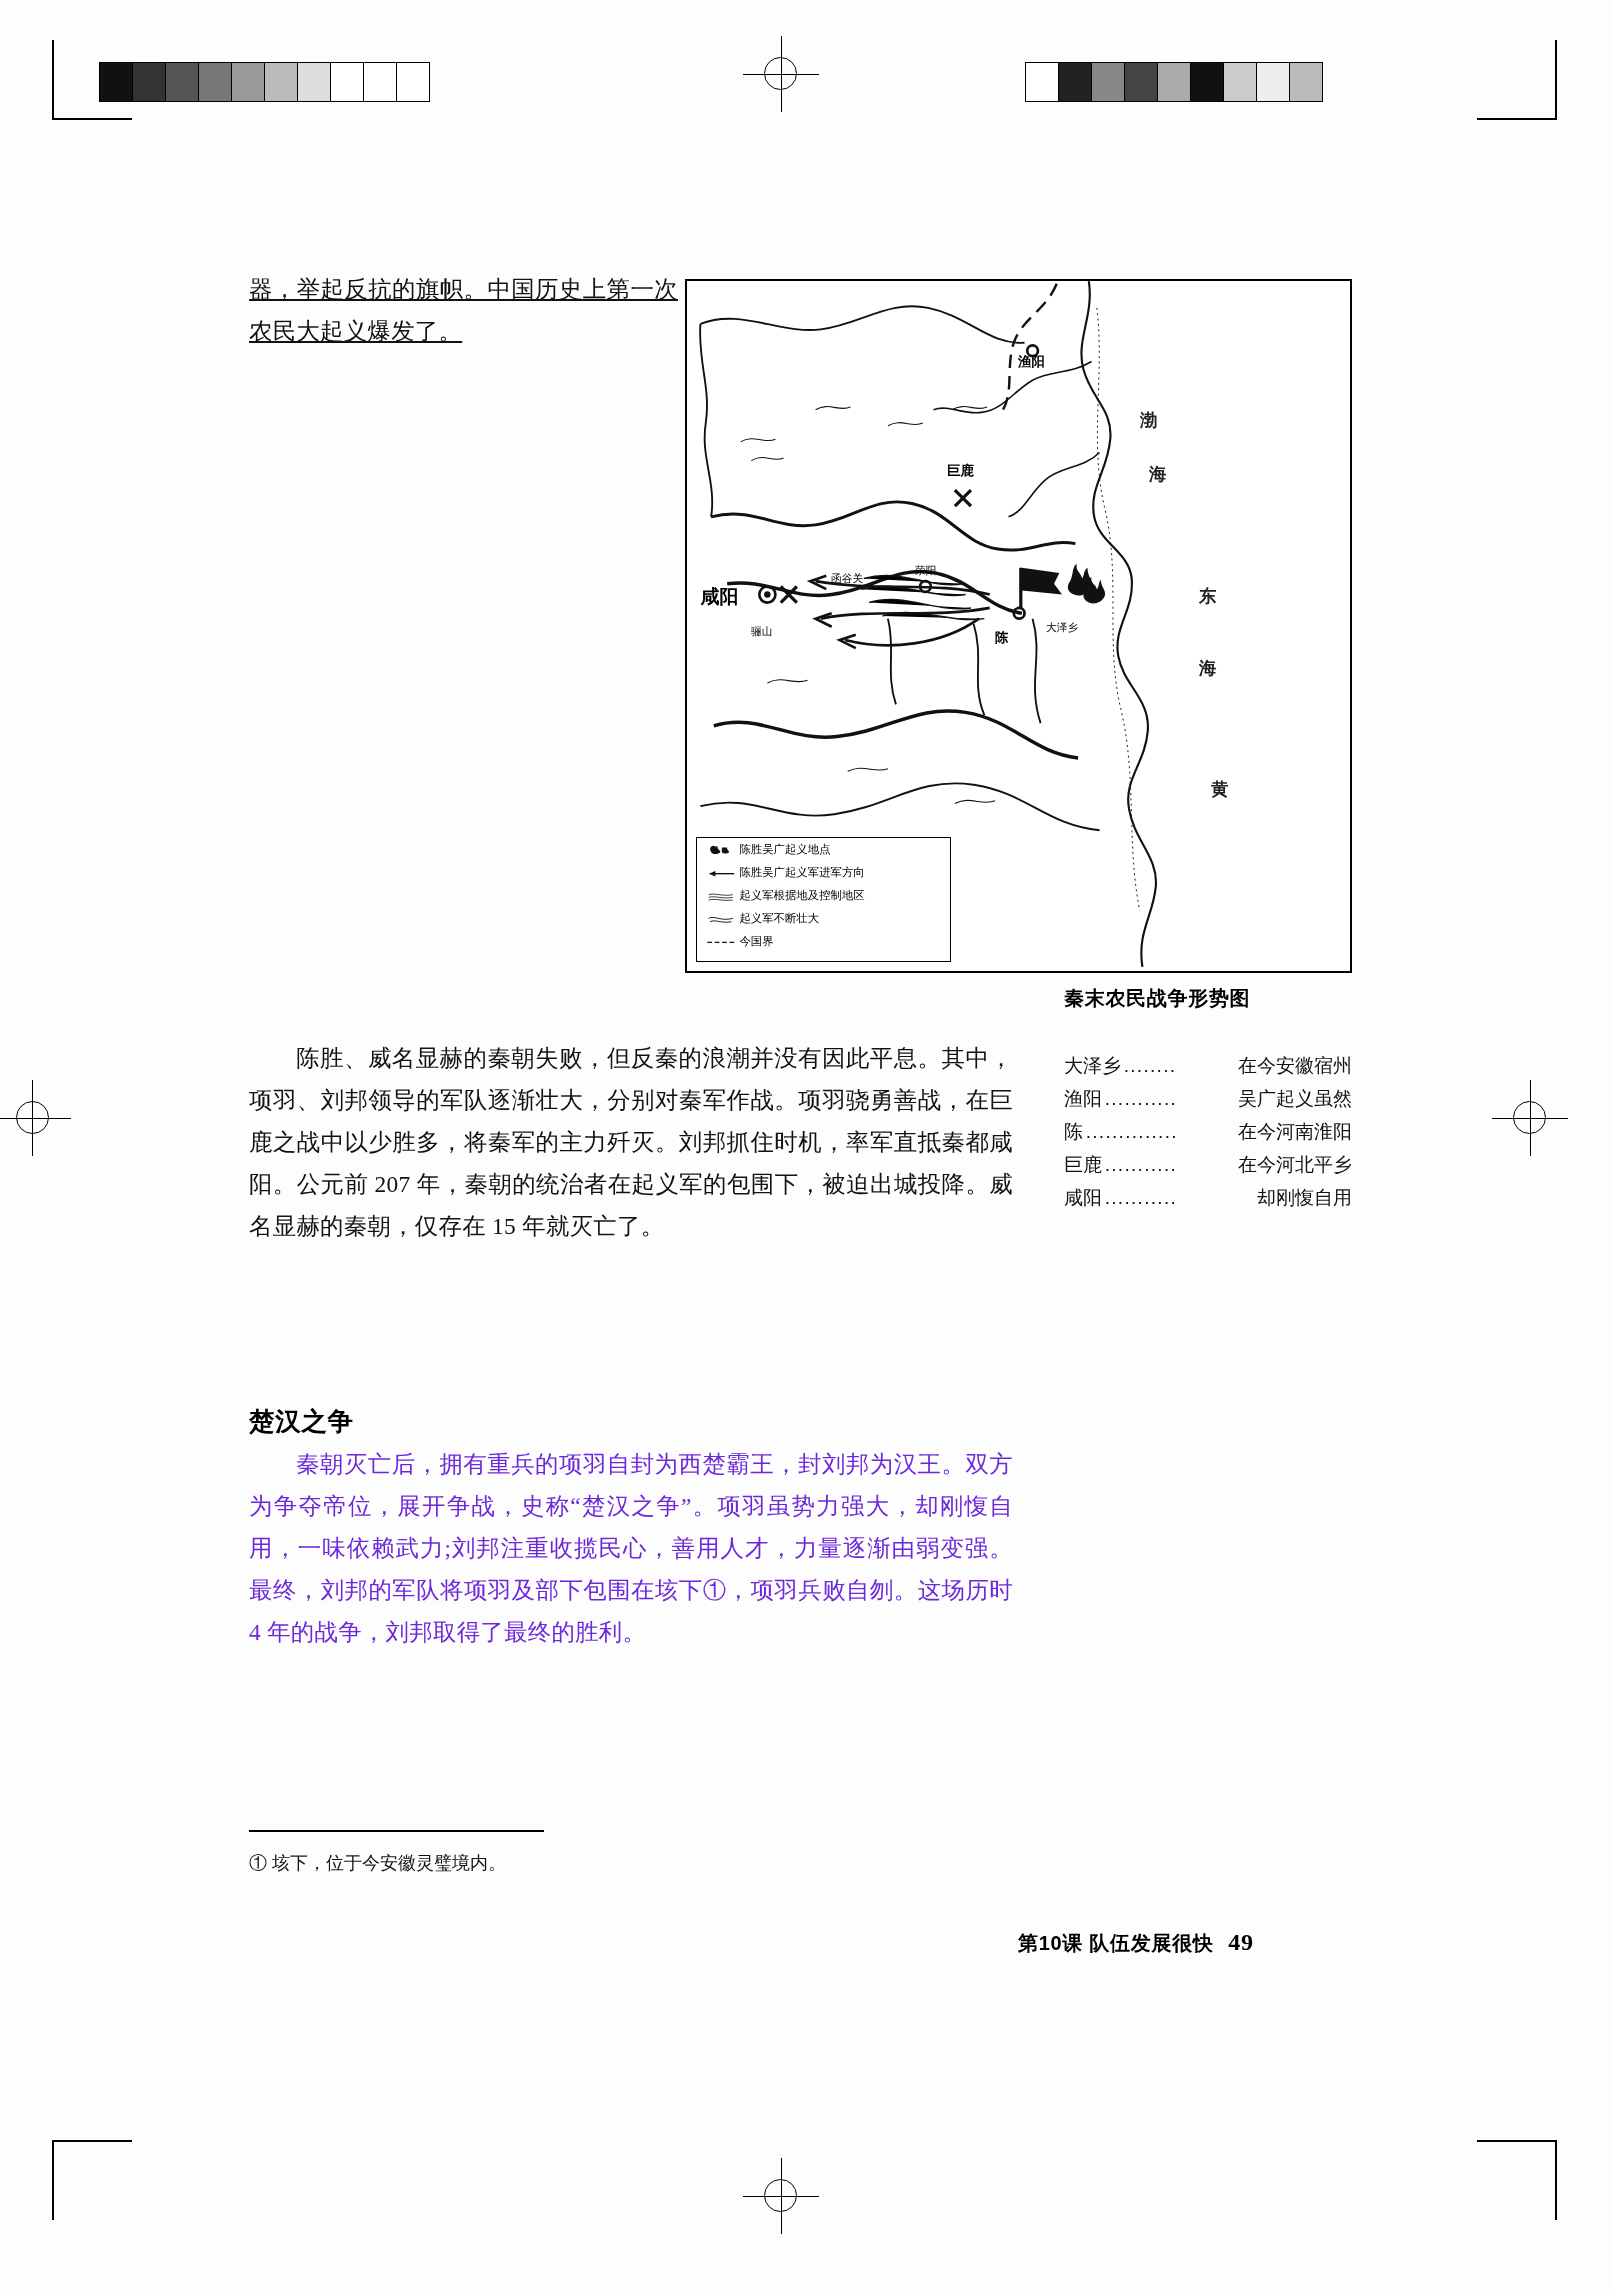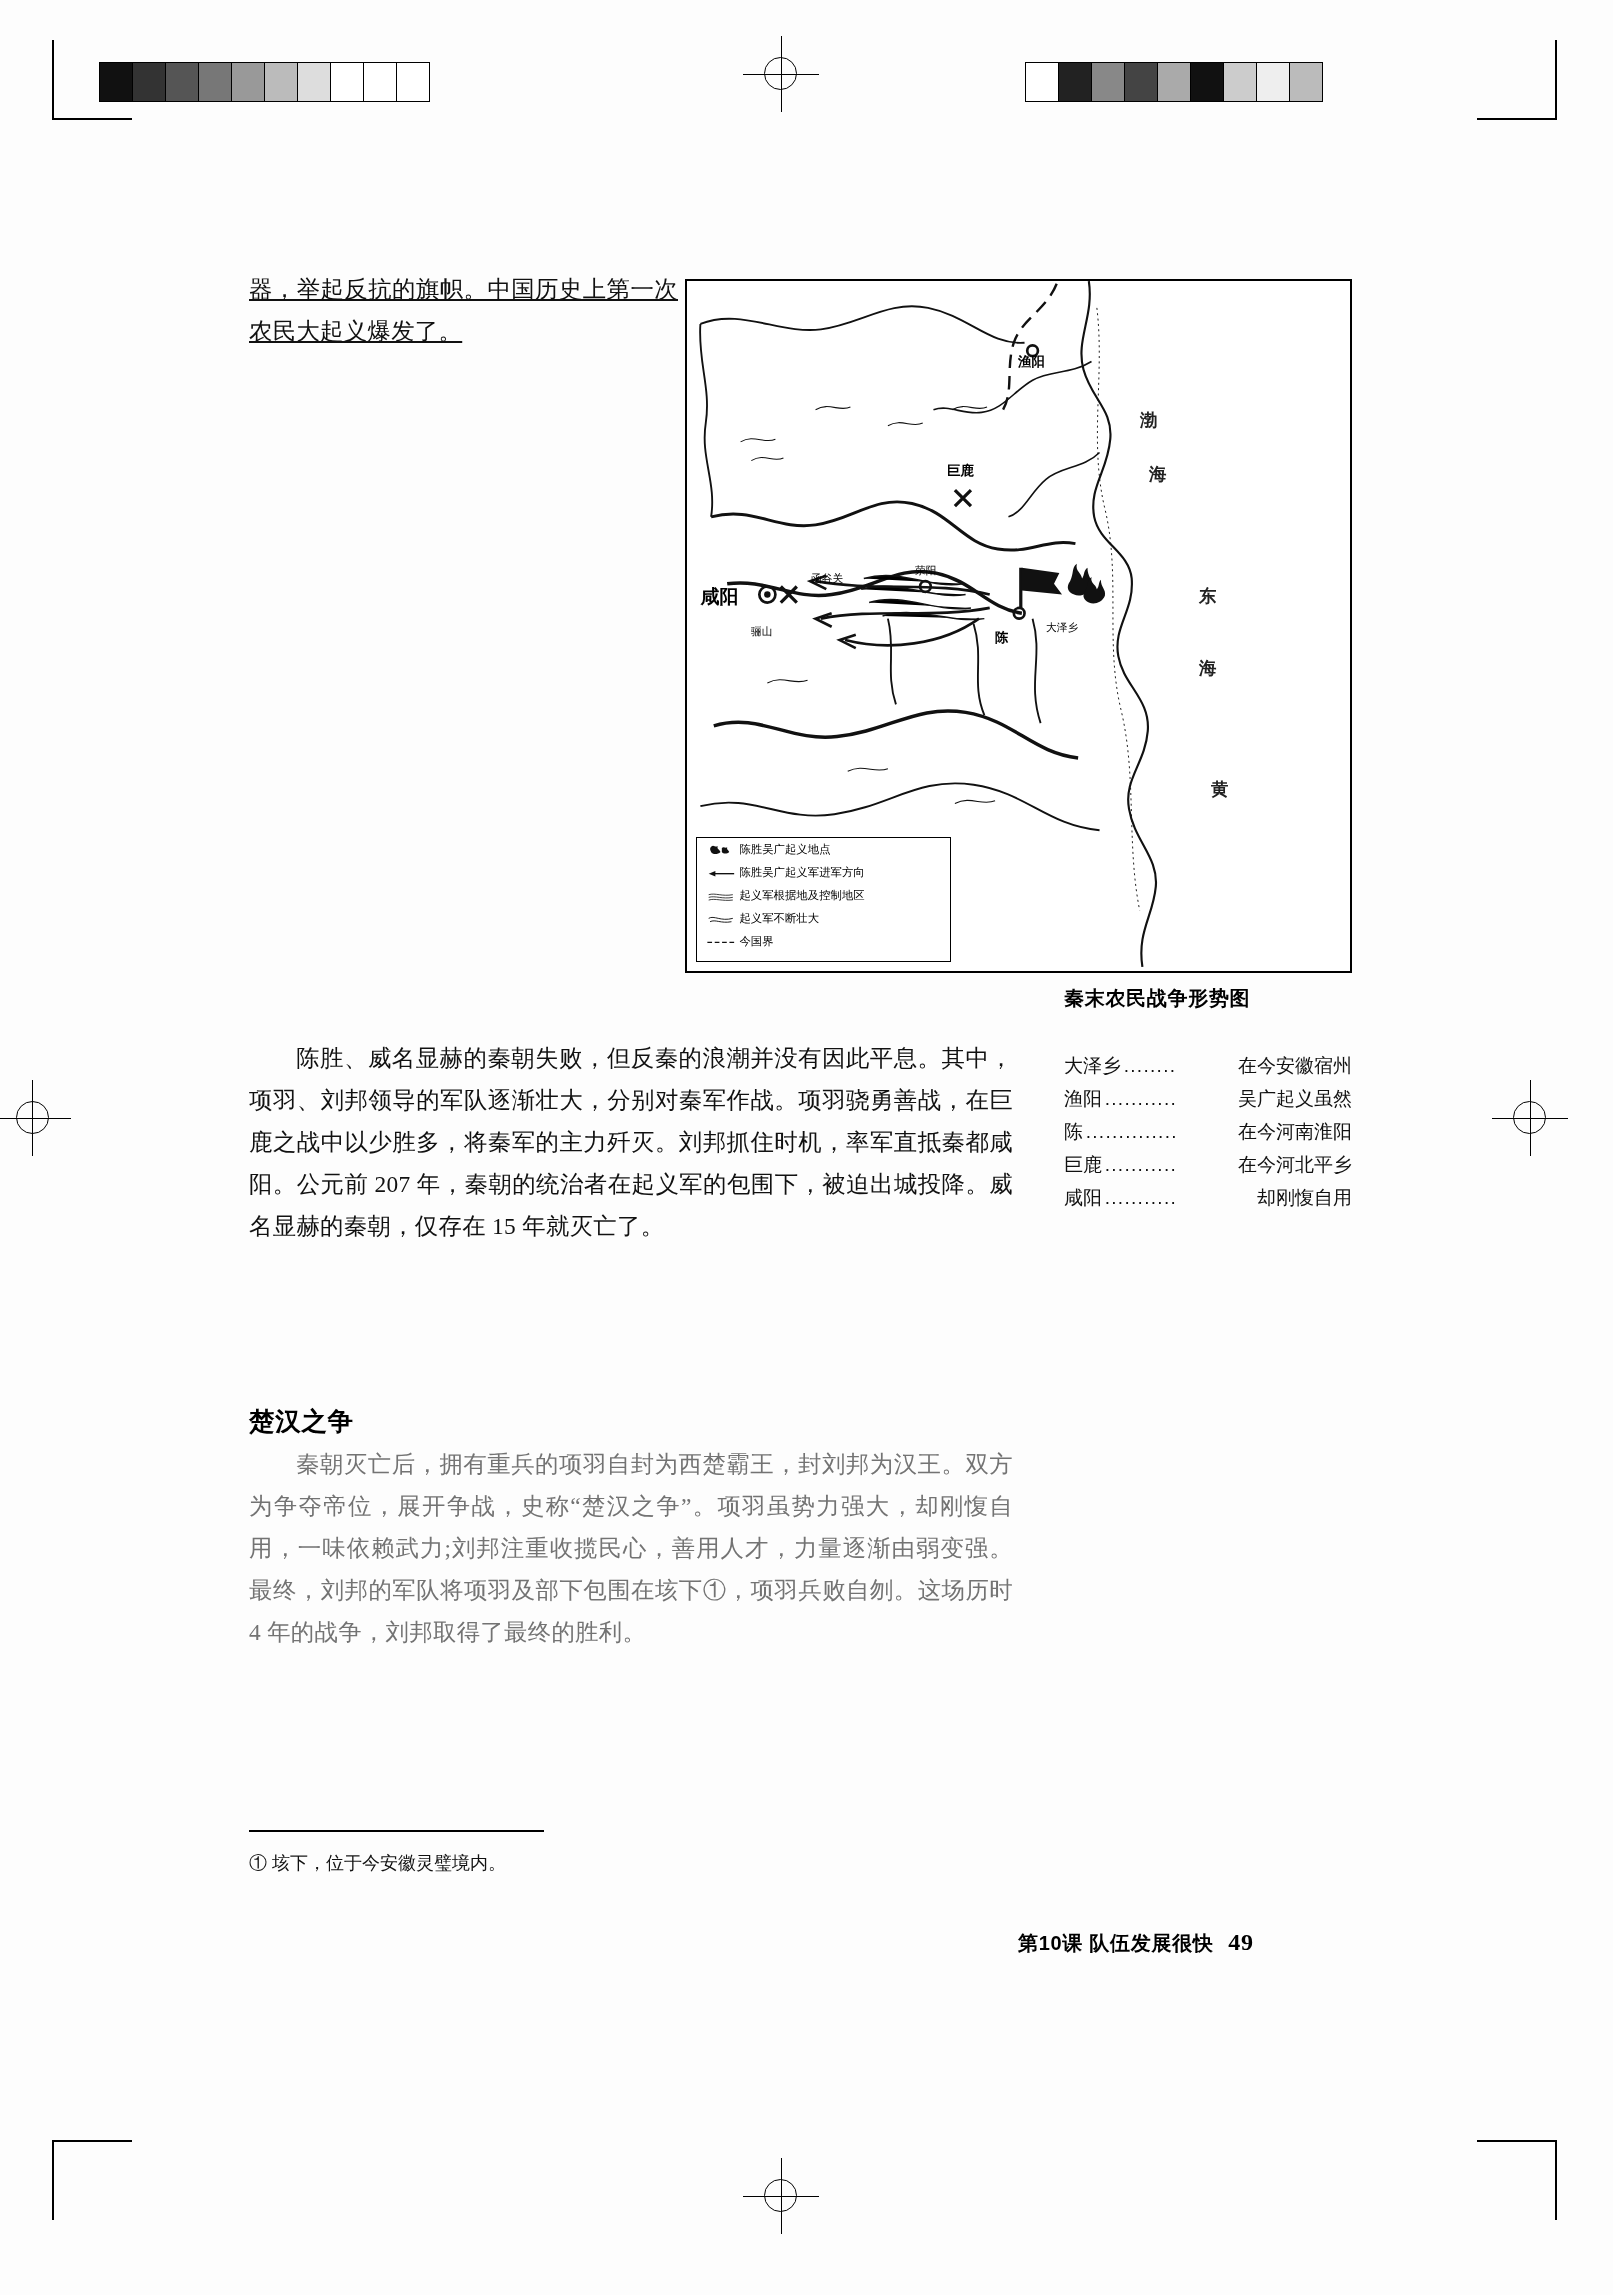--- a/index.html
+++ b/index.html
@@ -119,21 +119,21 @@
     letter-spacing: 0.7px;
   }
 
   .body-wide2 {
     position: absolute;
     left: 249px;
     top: 1443px;
     width: 764px;
     font-size: 23.4px;
     line-height: 42px;
-    color: #737373;
+    color: #6d28d9;
     text-align: justify;
     letter-spacing: 0.3px;
   }
   .body-wide2 p { margin: 0; }
 
   .footnote-rule {
     position: absolute;
     left: 249px;
     top: 1830px;
     width: 295px;
@@ -431,21 +431,21 @@
         <path d="M60,300 c12,-6 20,2 30,-2"></path>
         <path d="M120,366 c12,-6 20,2 30,-2"></path>
         <path d="M200,390 c12,-6 20,2 30,-2"></path>
       </g>
 
       <path d="M10,392 C50,382 70,404 110,398 C152,392 172,370 214,376 C254,382 268,406 308,410" fill="none" stroke="#111" stroke-width="1.4"></path>
       <path d="M10,448 C50,440 74,460 112,454" fill="none" stroke="#111" stroke-width="1.2"></path>
     </svg>
 
     <div class="map-label big" style="left:13.4px; top:303px;">咸阳</div>
-    <div class="map-label small" style="left:124px; top:291px;">函谷关</div>
+    <div class="map-label small" style="left:144px; top:291px;">函谷关</div>
     <div class="map-label small" style="left:228px; top:283px;">荥阳</div>
     <div class="map-label small" style="left:64px; top:344px;">骊山</div>
     <div class="map-label" style="left:308px; top:348px;">陈</div>
     <div class="map-label small" style="left:359px; top:340px;">大泽乡</div>
     <div class="map-label" style="left:331px; top:72px;">渔阳</div>
     <div class="map-label" style="left:260px; top:181px;">巨鹿</div>
     <div class="map-label region" style="left:453px; top:127px;">渤</div>
     <div class="map-label region" style="left:462px; top:181px;">海</div>
     <div class="map-label region" style="left:512px; top:303px;">东</div>
     <div class="map-label region" style="left:512px; top:375px;">海</div>

